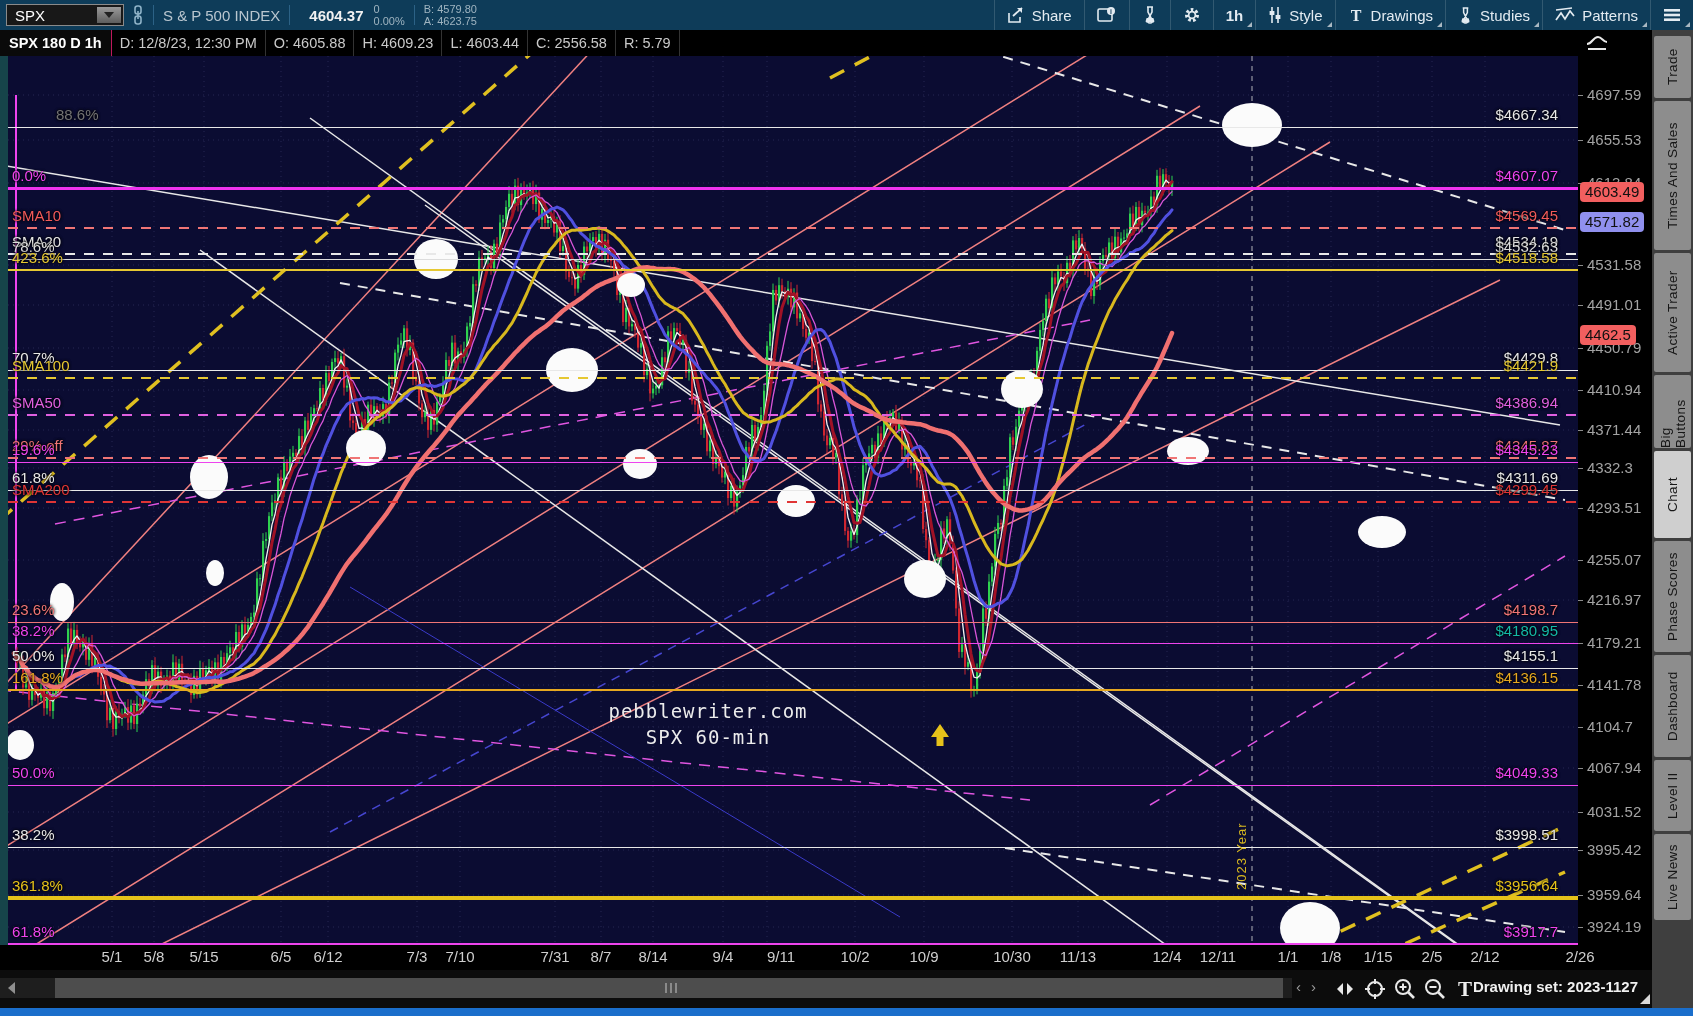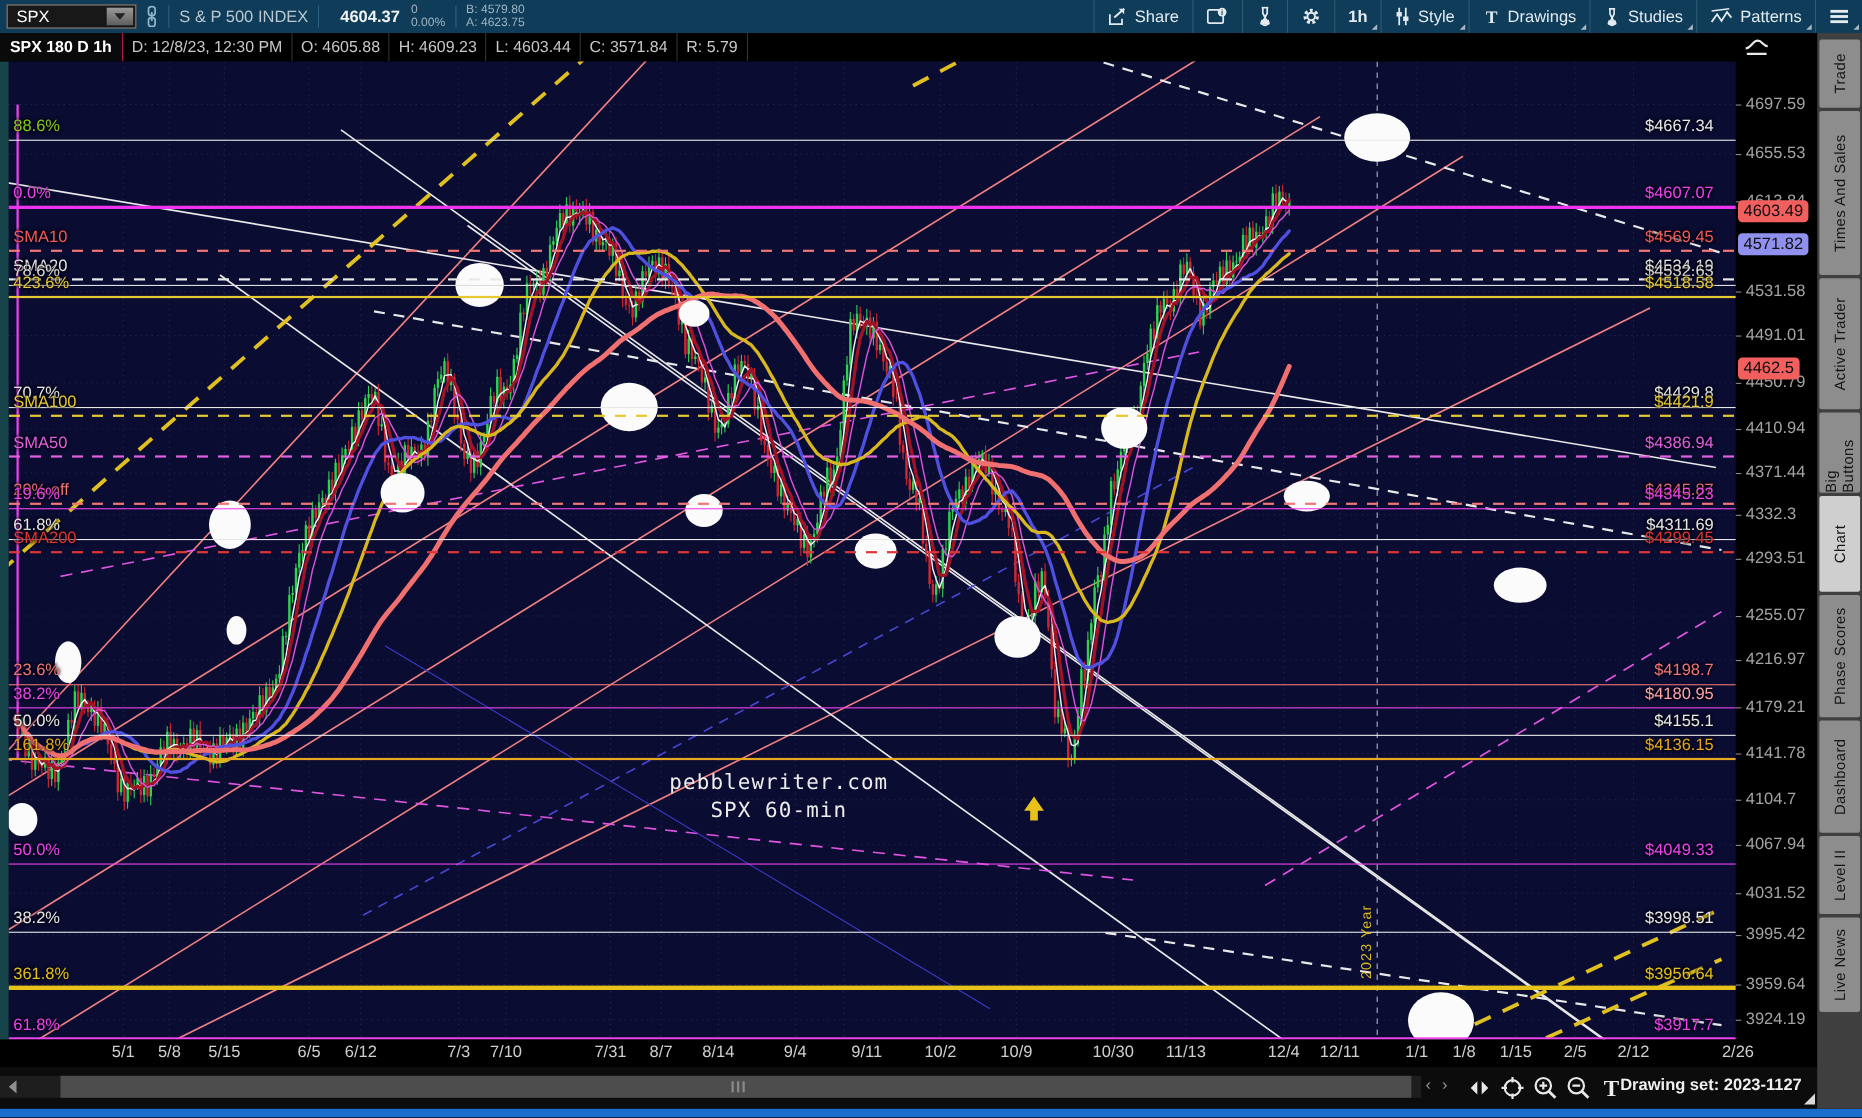--- a/index.html
+++ b/index.html
@@ -210,21 +210,21 @@
     </div>
   </div>
 
   <div class="chartbar">
     <div class="cb-title">SPX 180 D 1h</div>
     <div style="display:flex;height:100%">
         <div class="cb-field">D: 12/8/23, 12:30 PM</div>
         <div class="cb-field">O: 4605.88</div>
         <div class="cb-field">H: 4609.23</div>
         <div class="cb-field">L: 4603.44</div>
-        <div class="cb-field">C: 3571.84</div>
+        <div class="cb-field">C: 2556.58</div>
         <div class="cb-field">R: 5.79</div>
       </div>
   </div>
   <div class="fiticon">
     <svg width="24" height="18" viewBox="0 0 24 18">
         <path d="M2 9 C7 9 8 2 13 2 C17 2 18 7 22 7" fill="none" stroke="#e8e8e8" stroke-width="2"></path>
         <line x1="3" y1="14" x2="21" y2="14" stroke="#e8e8e8" stroke-width="2"></line>
       </svg>
   </div>
 
@@ -1101,21 +1101,21 @@
           <ellipse cx="1180" cy="395" rx="21" ry="14"></ellipse>
           <ellipse cx="1244" cy="69" rx="30" ry="22"></ellipse>
           <ellipse cx="1374" cy="476" rx="24" ry="16"></ellipse>
           <ellipse cx="12" cy="689" rx="14" ry="15"></ellipse>
           <ellipse cx="1302" cy="872" rx="30" ry="26"></ellipse>
         </g>
       </svg>
   </div>
   <div id="lvl-layer" style="position:absolute;left:0;top:0;width:1693px;height:1016px;pointer-events:none">
       <div style="position: absolute; left: 8px; width: 1570px; top: 127px; height: 1px; background: rgb(232, 232, 232);"></div>
-      <div class="lvlL" style="top: 106px; color: #84cc16;">88.6%</div>
+      <div class="lvlL" style="top: 106px; color: #737373; margin-left: 44px;">88.6%</div>
       <div class="lvlR" style="top: 106px; color: rgb(232, 232, 232);">$4667.34</div>
       <div style="position: absolute; left: 8px; width: 1570px; top: 187px; height: 3px; background: rgb(238, 51, 238);"></div>
       <div class="lvlL" style="top: 167px; color: rgb(238, 68, 238);">0.0%</div>
       <div class="lvlR" style="top: 167px; color: rgb(238, 68, 238);">$4607.07</div>
       <div style="position: absolute; left: 8px; width: 1570px; top: 227px; height: 2px; background: repeating-linear-gradient(90deg, rgb(240, 117, 117) 0px, rgb(240, 117, 117) 10px, transparent 10px, transparent 19px);"></div>
       <div class="lvlL" style="top: 207px; color: rgb(242, 90, 90);">SMA10</div>
       <div class="lvlR" style="top: 207px; color: rgb(242, 90, 90);">$4569.45</div>
       <div style="position: absolute; left: 8px; width: 1570px; top: 253px; height: 2px; background: repeating-linear-gradient(90deg, rgb(232, 232, 232) 0px, rgb(232, 232, 232) 10px, transparent 10px, transparent 19px);"></div>
       <div class="lvlL" style="top: 233px; color: rgb(232, 232, 232);">SMA20</div>
       <div class="lvlR" style="top: 233px; color: rgb(232, 232, 232);">$4534.19</div>
@@ -1144,21 +1144,21 @@
       <div class="lvlL" style="top: 469px; color: rgb(232, 232, 232);">61.8%</div>
       <div class="lvlR" style="top: 469px; color: rgb(232, 232, 232);">$4311.69</div>
       <div style="position: absolute; left: 8px; width: 1570px; top: 501px; height: 2px; background: repeating-linear-gradient(90deg, rgb(224, 53, 53) 0px, rgb(224, 53, 53) 10px, transparent 10px, transparent 19px);"></div>
       <div class="lvlL" style="top: 481px; color: rgb(224, 53, 53);">SMA200</div>
       <div class="lvlR" style="top: 481px; color: rgb(224, 53, 53);">$4299.45</div>
       <div style="position: absolute; left: 8px; width: 1570px; top: 622px; height: 1px; background: rgb(240, 117, 117);"></div>
       <div class="lvlL" style="top: 601px; color: rgb(240, 117, 117);">23.6%</div>
       <div class="lvlR" style="top: 601px; color: rgb(240, 117, 117);">$4198.7</div>
       <div style="position: absolute; left: 8px; width: 1570px; top: 643px; height: 1px; background: rgb(238, 68, 238);"></div>
       <div class="lvlL" style="top: 622px; color: rgb(238, 68, 238);">38.2%</div>
-      <div class="lvlR" style="top: 622px; color: #fca5a5; margin-left: 20px;">$4180.95</div>
+      <div class="lvlR" style="top: 622px; color: #14b8a6; margin-left: 20px;">$4180.95</div>
       <div style="position: absolute; left: 8px; width: 1570px; top: 668px; height: 1px; background: rgb(232, 232, 232);"></div>
       <div class="lvlL" style="top: 647px; color: rgb(232, 232, 232);">50.0%</div>
       <div class="lvlR" style="top: 647px; color: rgb(232, 232, 232);">$4155.1</div>
       <div style="position: absolute; left: 8px; width: 1570px; top: 689px; height: 2px; background: rgb(230, 168, 32);"></div>
       <div class="lvlL" style="top: 669px; color: rgb(230, 168, 32);">161.8%</div>
       <div class="lvlR" style="top: 669px; color: rgb(230, 168, 32);">$4136.15</div>
       <div style="position: absolute; left: 8px; width: 1570px; top: 785px; height: 1px; background: rgb(238, 68, 238);"></div>
       <div class="lvlL" style="top: 764px; color: rgb(238, 68, 238);">50.0%</div>
       <div class="lvlR" style="top: 764px; color: rgb(238, 68, 238);">$4049.33</div>
       <div style="position: absolute; left: 8px; width: 1570px; top: 847px; height: 1px; background: rgb(232, 232, 232);"></div>
@@ -1228,21 +1228,21 @@
       <div class="datick" style="left: 154px;">5/8</div>
       <div class="datick" style="left: 204px;">5/15</div>
       <div class="datick" style="left: 281px;">6/5</div>
       <div class="datick" style="left: 328px;">6/12</div>
       <div class="datick" style="left: 417px;">7/3</div>
       <div class="datick" style="left: 460px;">7/10</div>
       <div class="datick" style="left: 555px;">7/31</div>
       <div class="datick" style="left: 601px;">8/7</div>
       <div class="datick" style="left: 653px;">8/14</div>
       <div class="datick" style="left: 723px;">9/4</div>
-      <div class="datick" style="left: 788px;">9/11</div>
+      <div class="datick" style="left: 767px; text-align: right;">9/11</div>
       <div class="datick" style="left: 855px;">10/2</div>
       <div class="datick" style="left: 924px;">10/9</div>
       <div class="datick" style="left: 1012px;">10/30</div>
       <div class="datick" style="left: 1078px;">11/13</div>
       <div class="datick" style="left: 1167px;">12/4</div>
       <div class="datick" style="left: 1218px;">12/11</div>
       <div class="datick" style="left: 1288px;">1/1</div>
       <div class="datick" style="left: 1331px;">1/8</div>
       <div class="datick" style="left: 1378px;">1/15</div>
       <div class="datick" style="left: 1432px; text-align: center;">2/5</div>

